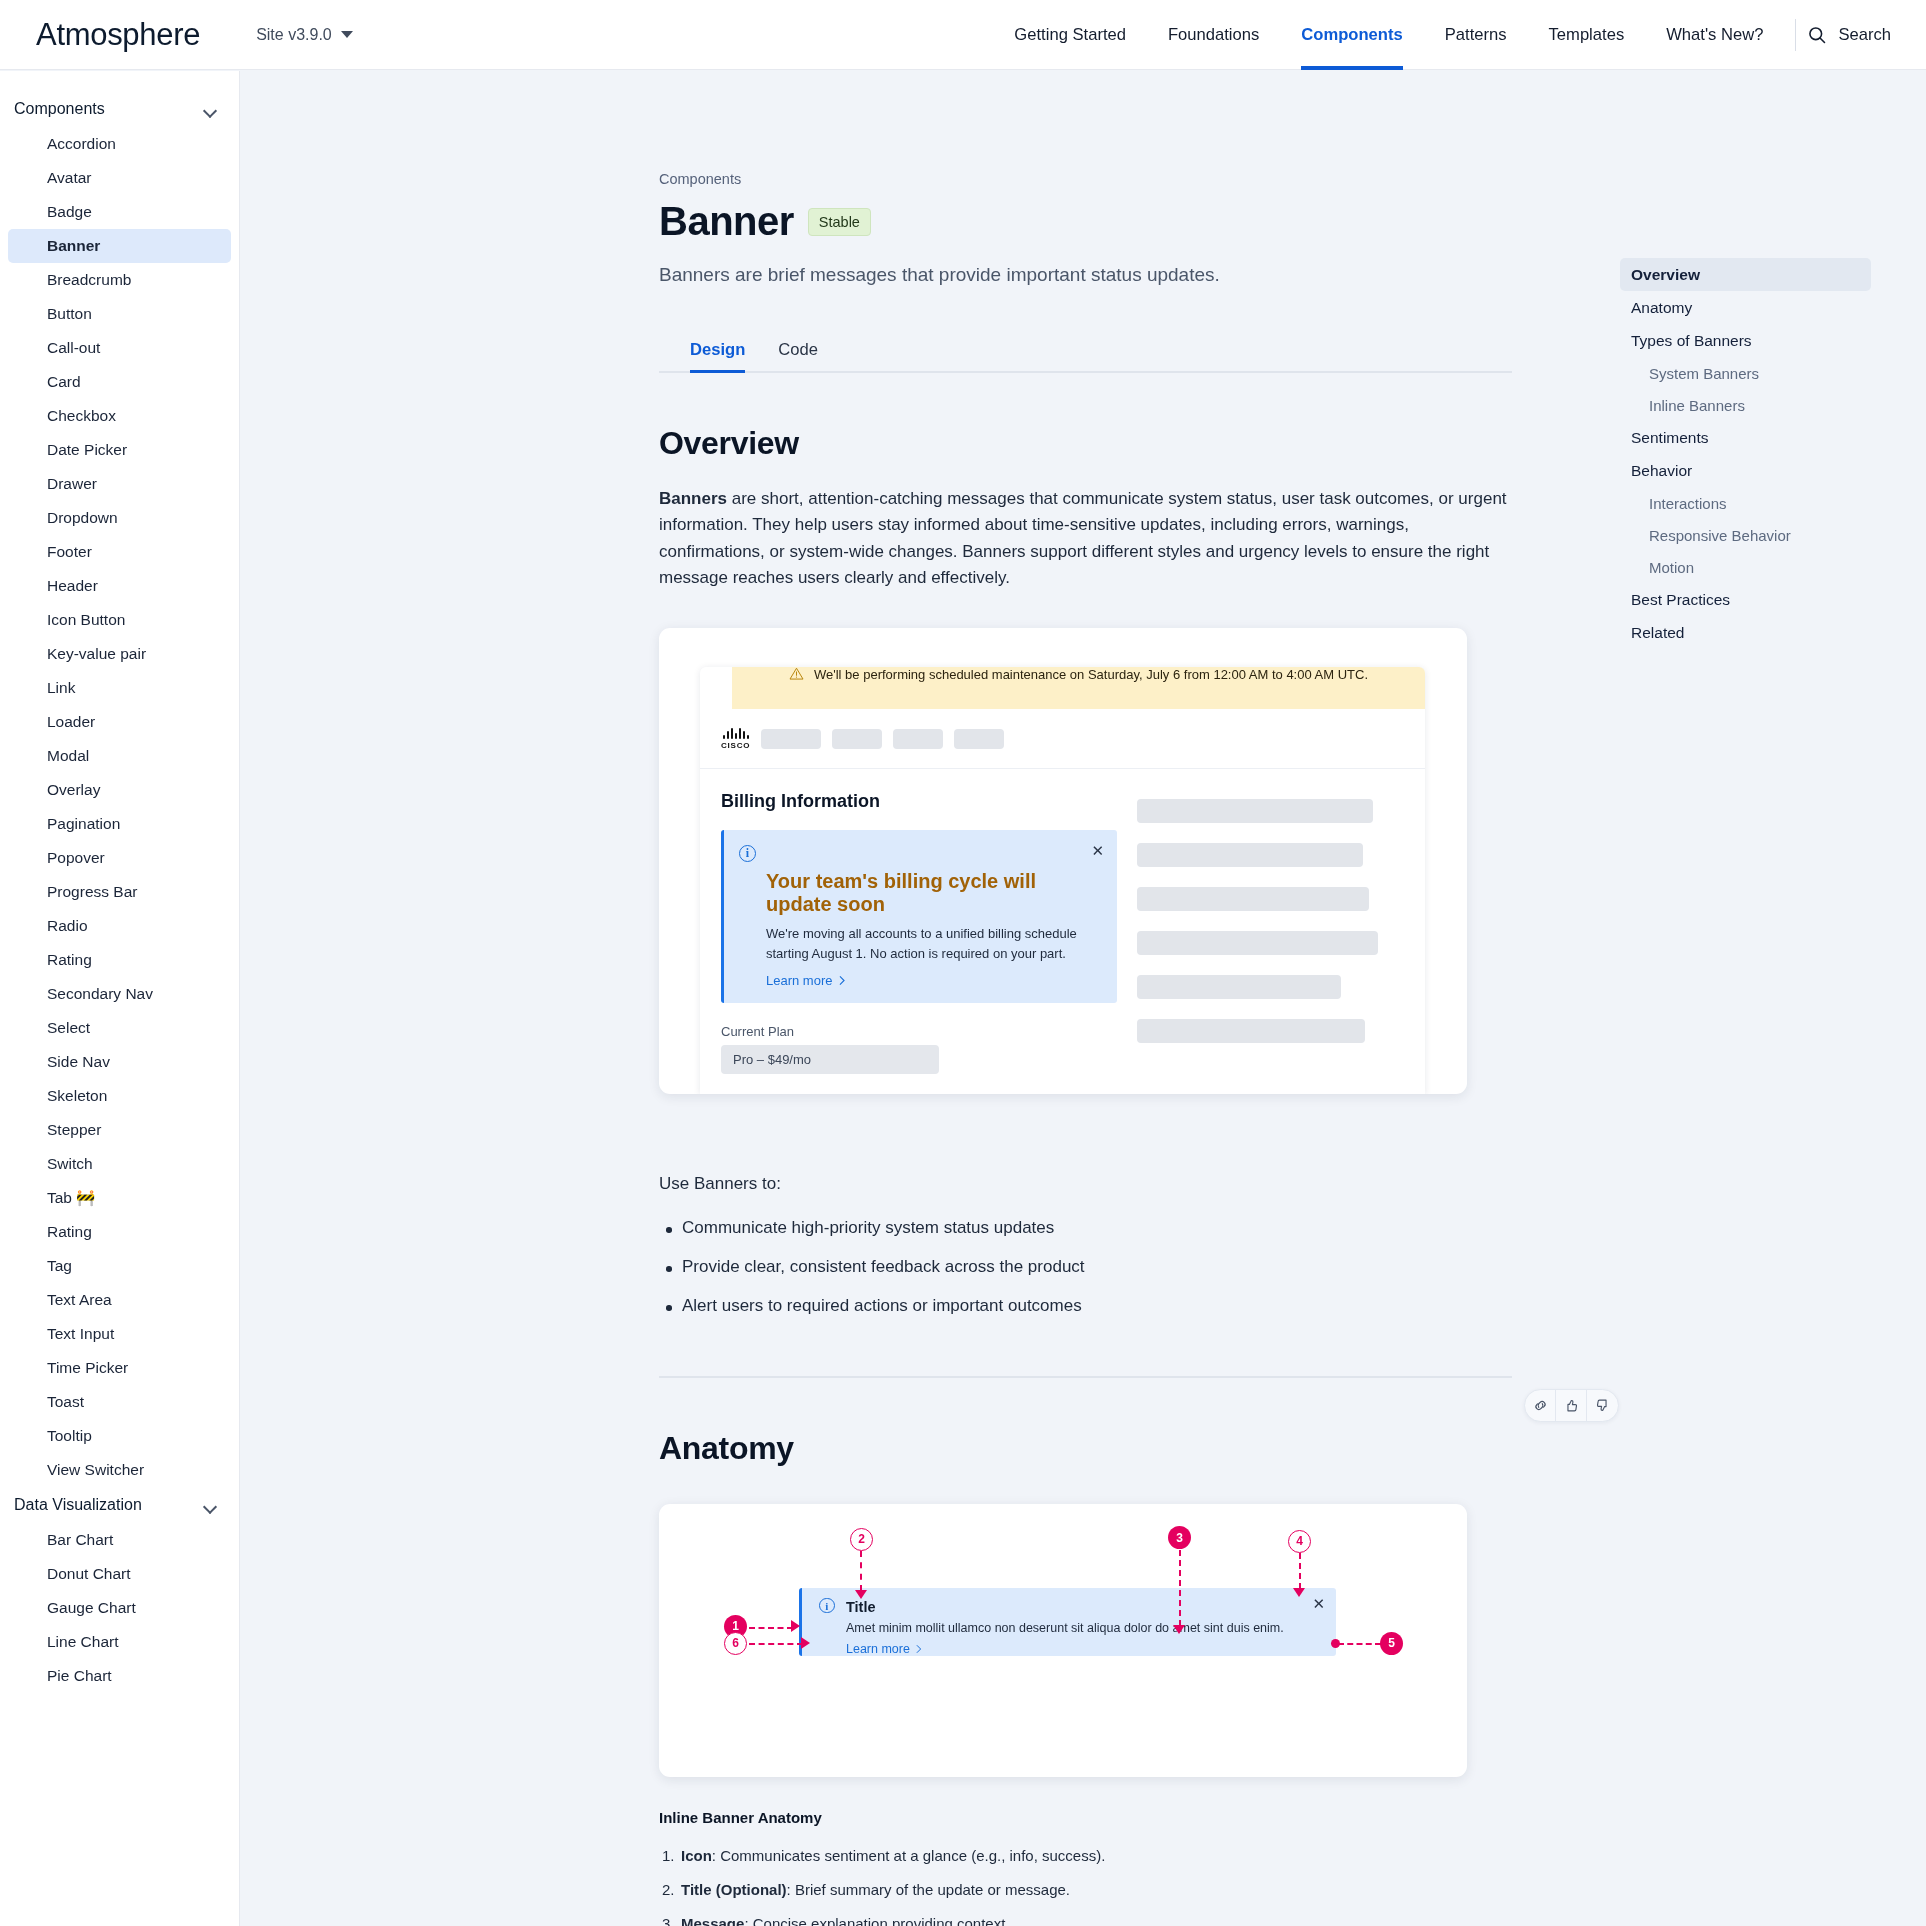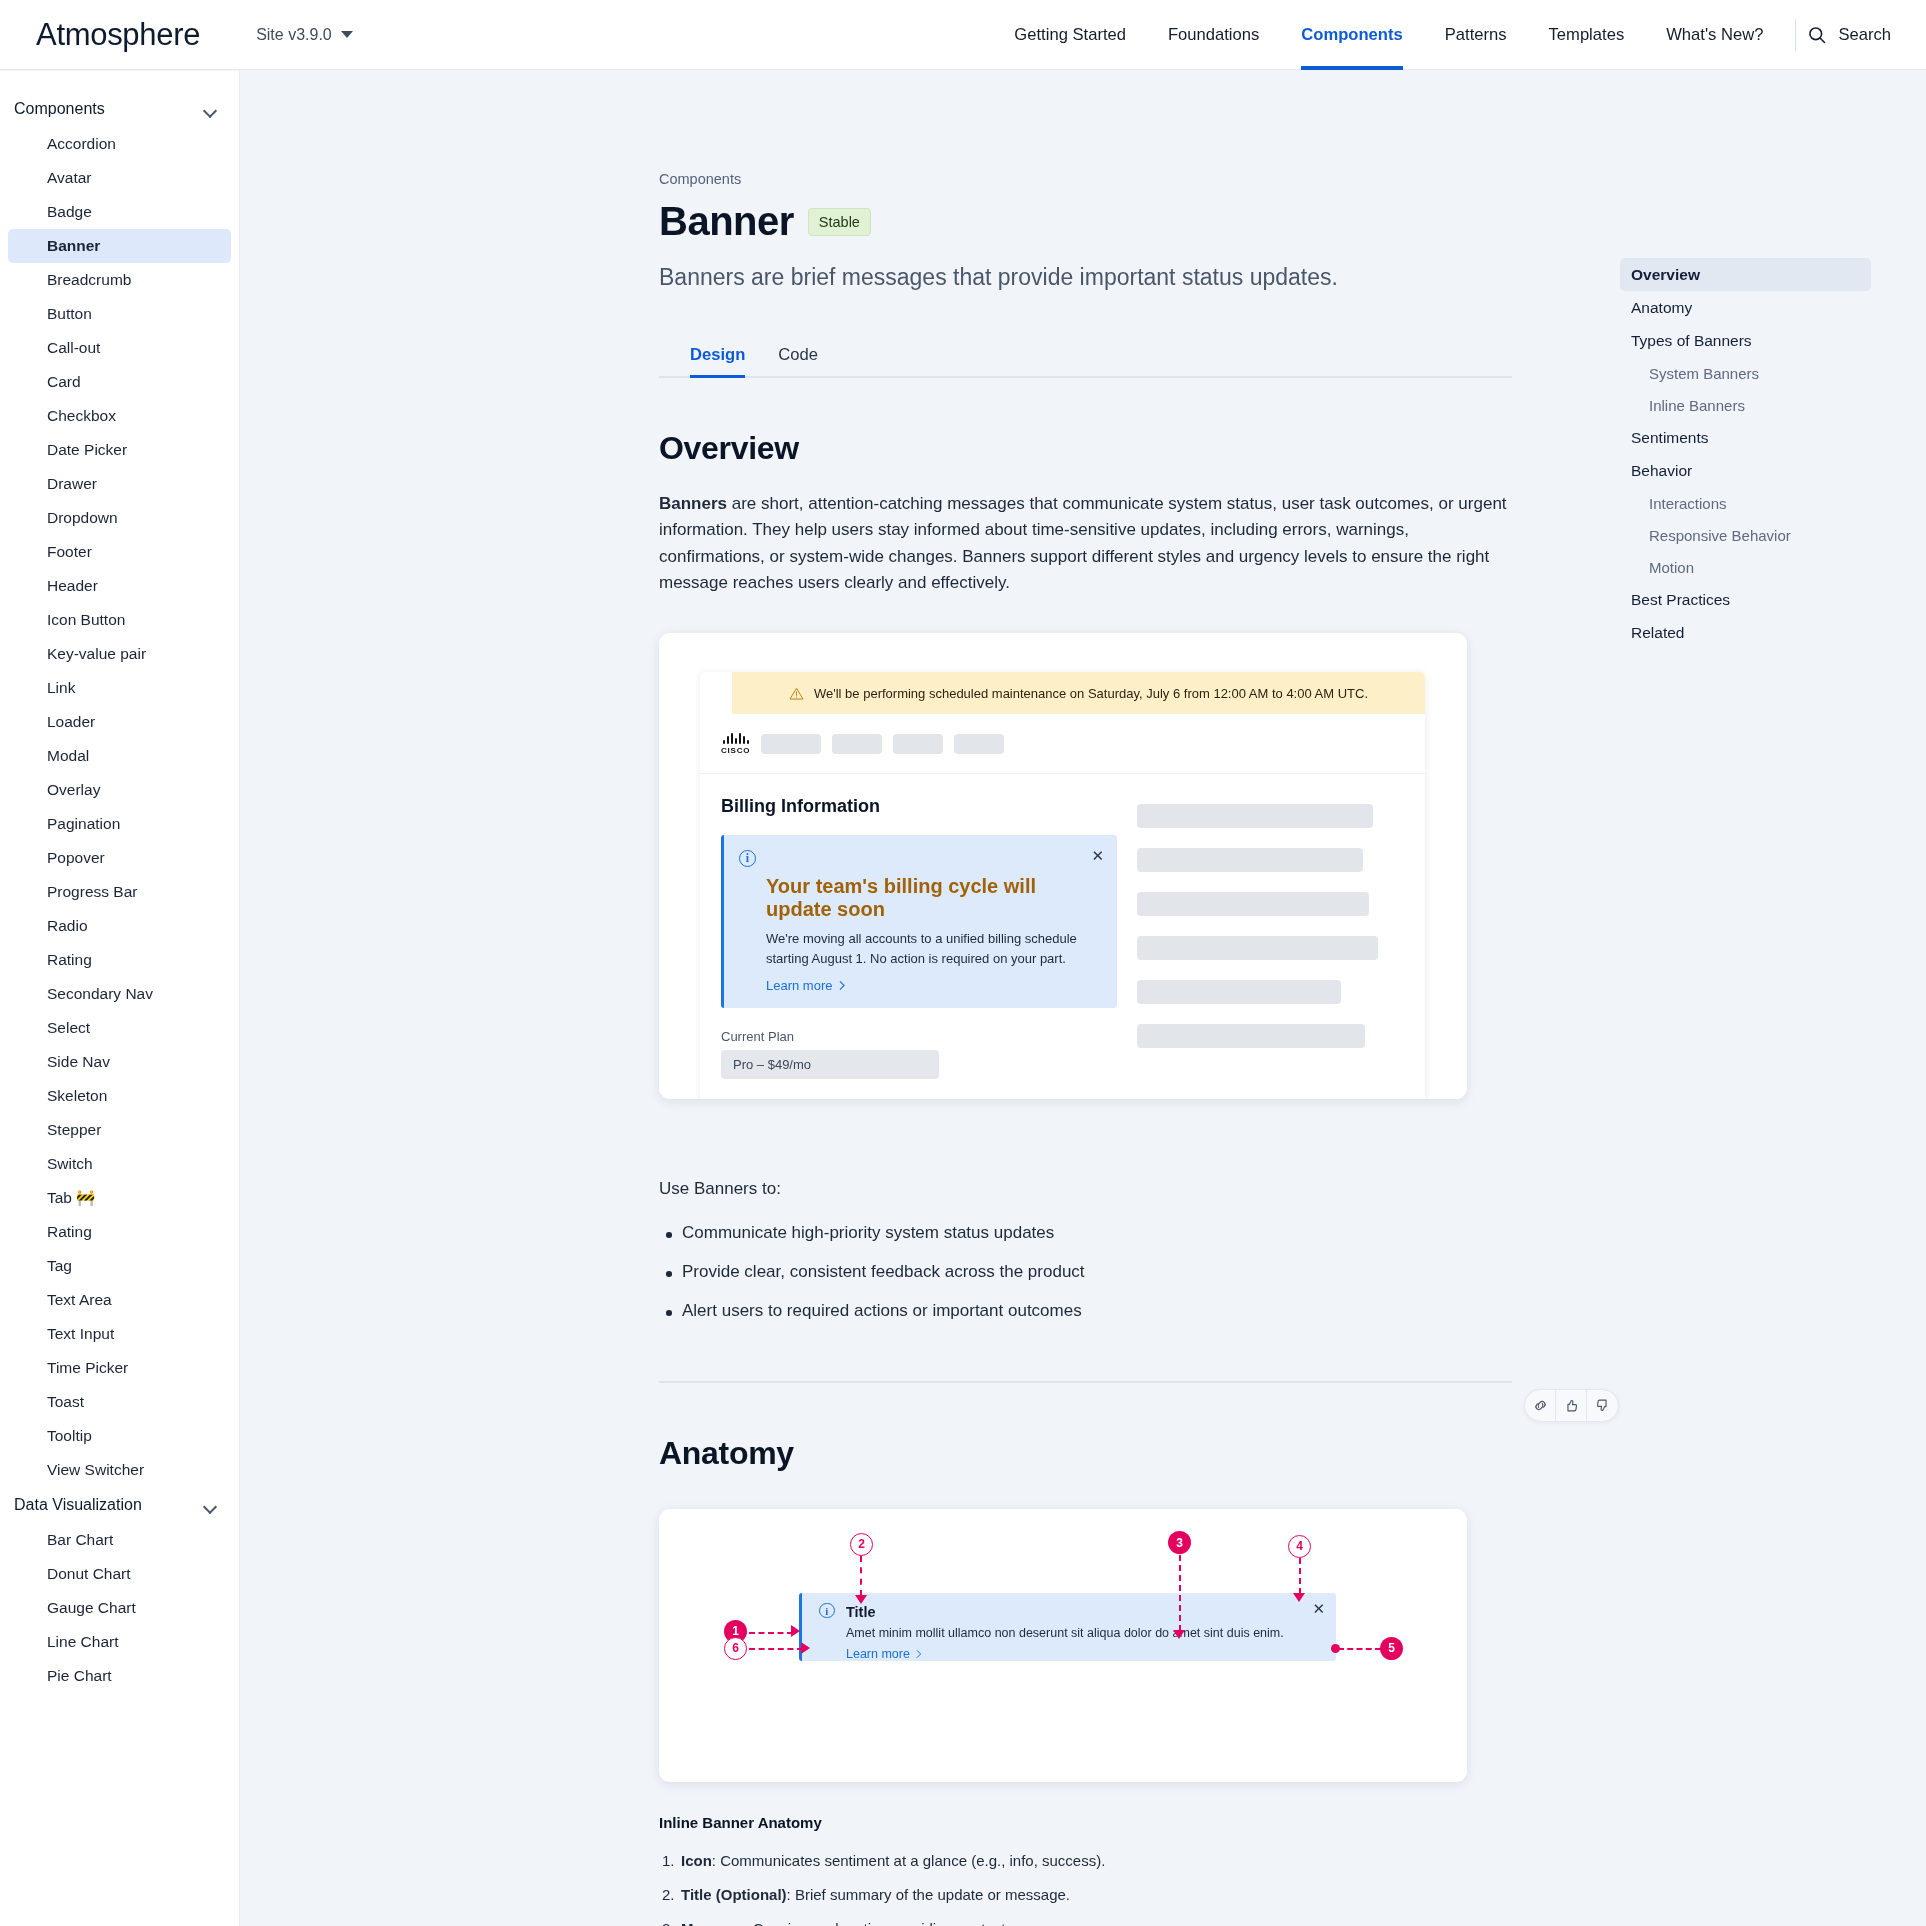--- a/index.html
+++ b/index.html
@@ -96,21 +96,21 @@
     position: absolute; top: 0; left: 419px; width: 853px;
   }
   .breadcrumb { margin-top: 100px; font-size: 14.5px; color: #55617a; }
   .title-row { display: flex; align-items: center; gap: 14px; margin-top: 12px; }
   .page-title { font-size: 40px; font-weight: 700; letter-spacing: -0.5px; color: #0b1526; }
   .status-badge {
     background: #e1f2d4; color: #23391b;
     border: 1px solid #cfe5be; border-radius: 4px;
     padding: 5px 10px; font-size: 14.5px; font-weight: 500;
   }
-  .page-sub { margin-top: 20px; font-size: 23px; color: #4a5669; }
+  .page-sub { margin-top: 20px; font-size: 19px; color: #4a5669; }
 
   .tabs {
     display: flex; gap: 0; margin-top: 54px;
     border-bottom: 2px solid #dfe4ec; width: 853px;
   }
   .tab {
     position: relative; padding: 0 0 11px 0; margin-right: 33px;
     font-size: 16.6px; color: #2a3446; cursor: pointer;
   }
   .tab.active { color: #0d5bd6; font-weight: 600; margin-left: 31px; }
@@ -131,21 +131,21 @@
     overflow: hidden; position: relative;
   }
   .mock-inner {
     position: absolute; left: 41px; top: 39px; width: 725px; bottom: 0;
     background: #fff; border-radius: 6px 6px 0 0;
     box-shadow: 0 1px 7px rgba(18,32,60,0.10);
     overflow: hidden;
   }
   .sys-banner {
     height: 42px; background: #fdf0c8;
-    display: flex; align-items: center; justify-content: center;
+    display: flex; align-items: flex-start; justify-content: center;
     gap: 10px; font-size: 13px; color: #2c2410; margin-left: 32px;
   }
   .mock-header {
     height: 60px; display: flex; align-items: center;
     padding-left: 21px; gap: 11px; border-bottom: 1px solid #eceff4;
   }
   .cisco-logo { display: flex; flex-direction: column; align-items: center; gap: 1.5px; }
   .cisco-bars { display: flex; align-items: flex-end; gap: 2px; height: 11px; }
   .cisco-bars i { display: block; width: 2px; background: #111; border-radius: 1px; }
   .cisco-text { font-size: 8px; font-weight: 700; letter-spacing: 0.8px; color: #111; }

